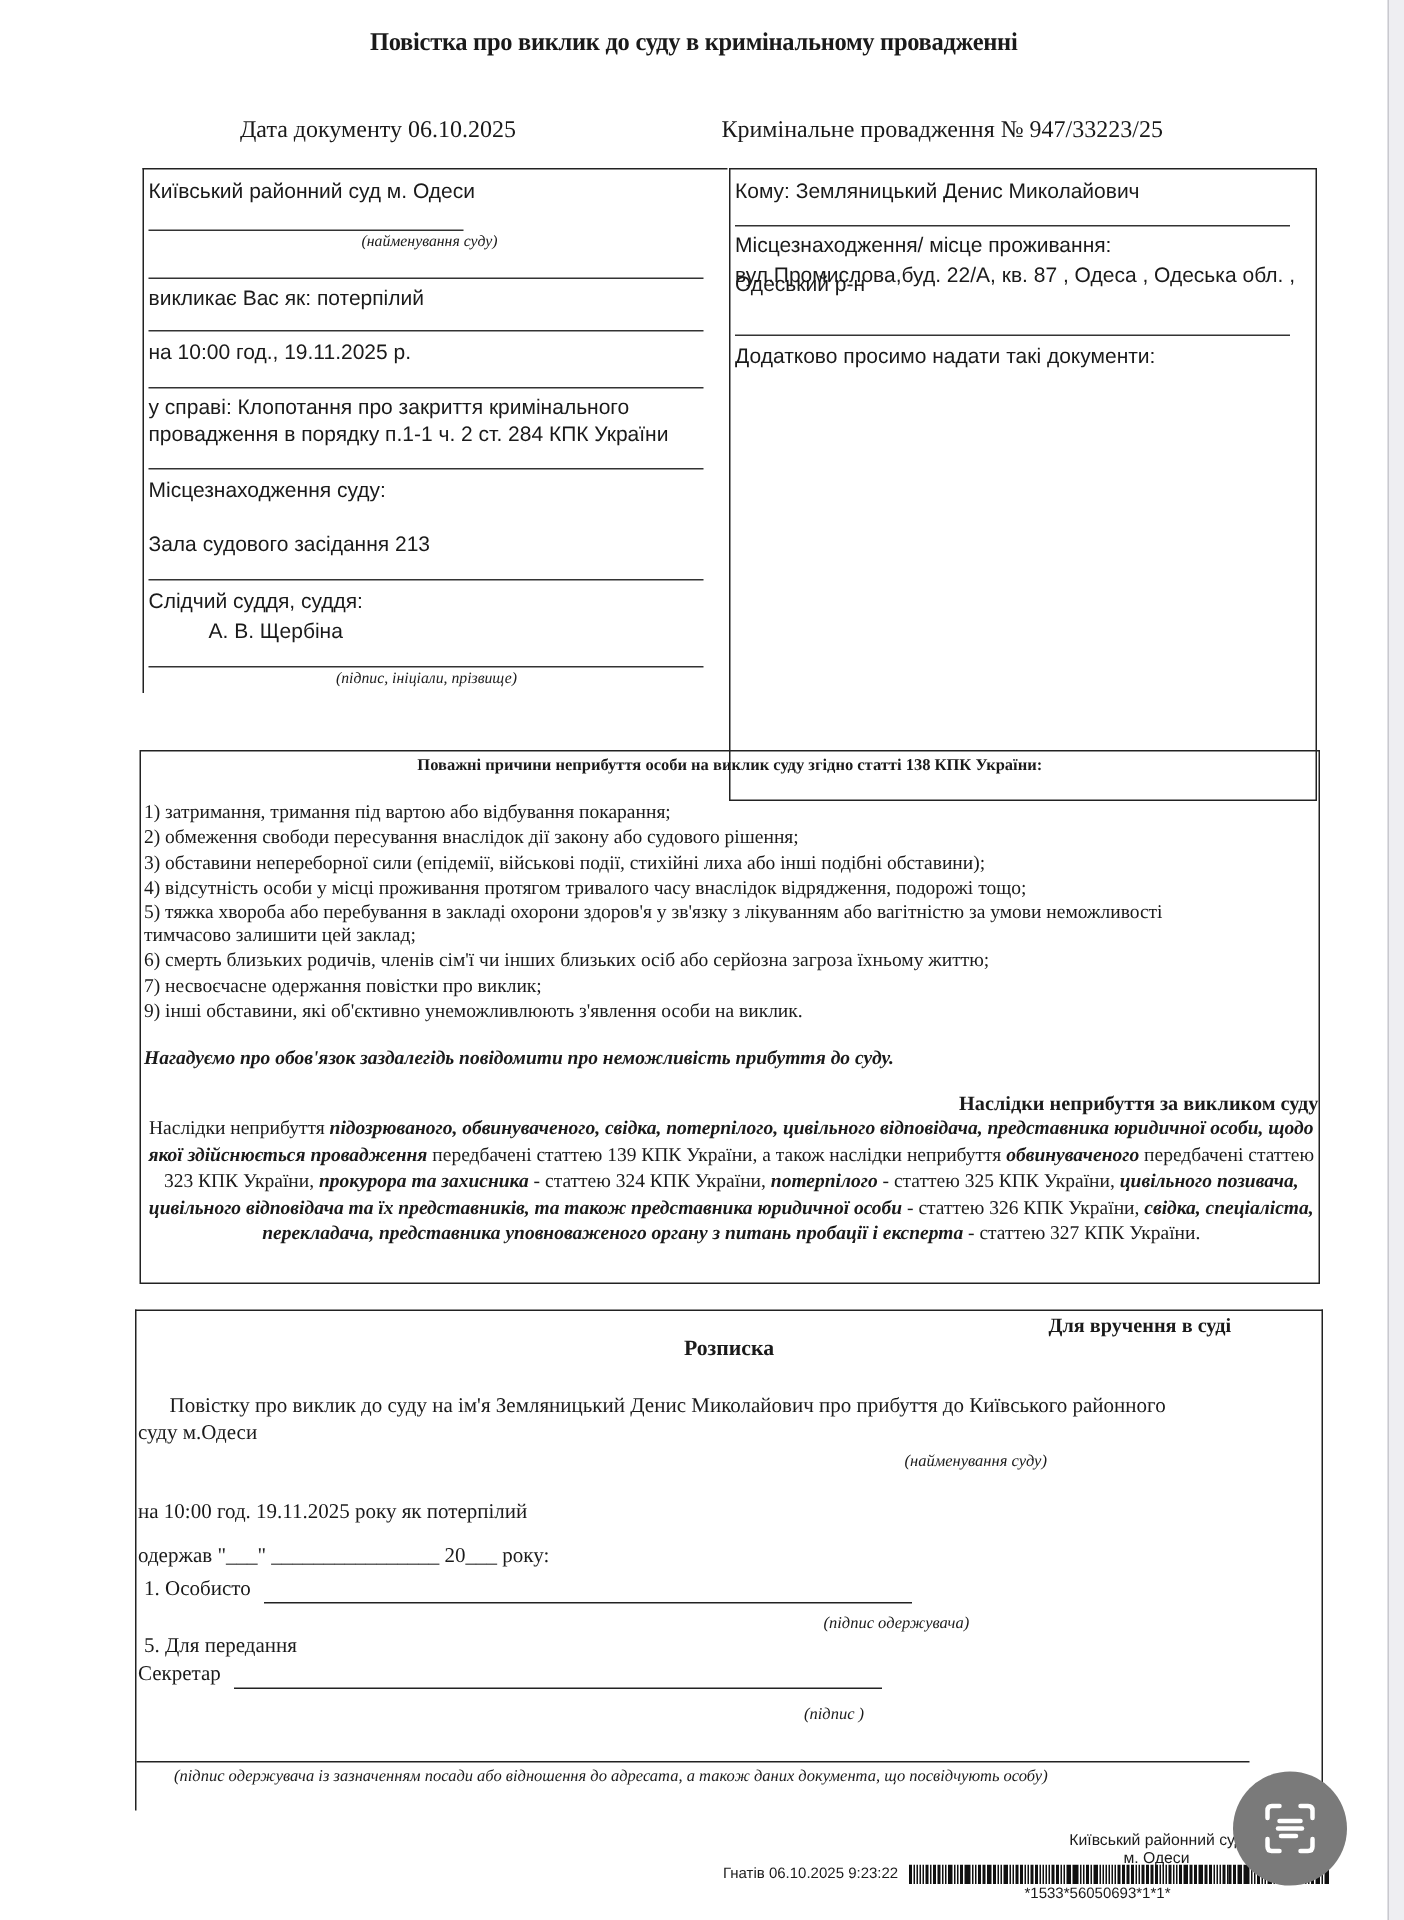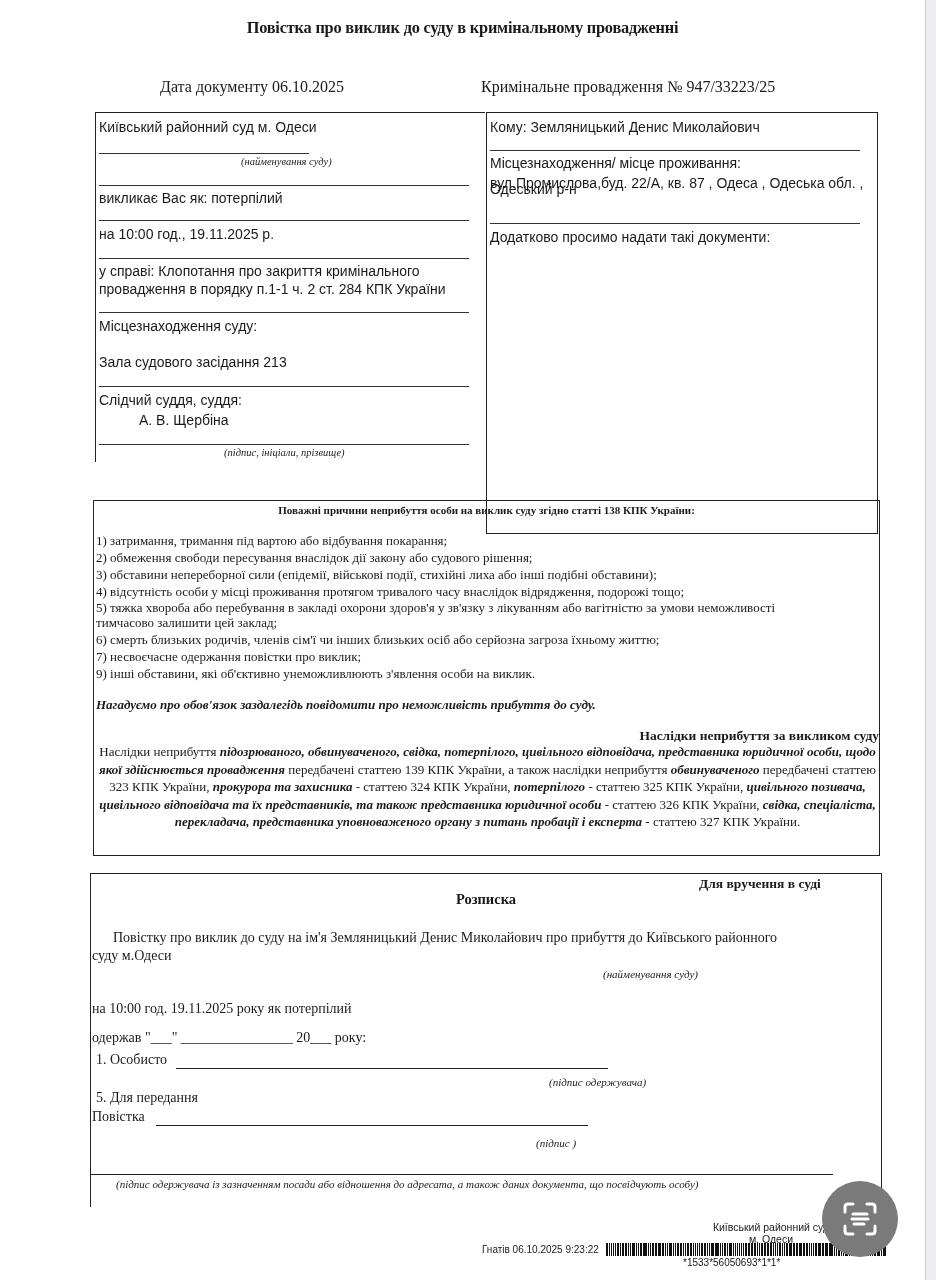--- a/index.html
+++ b/index.html
@@ -108,21 +108,21 @@
     <div class="rtxt" style="left:0;width:100%;text-align:center;top:17px;font-weight:bold;font-size:14.5px;">Розписка</div>
     <div class="rtxt" style="left:22px;top:56px;">Повістку про виклик до суду на ім'я  Земляницький Денис Миколайович   про прибуття до   Київського районного</div>
     <div class="rtxt" style="left:1px;top:74px;">суду м.Одеси</div>
     <div class="rnote" style="left:512px;top:94px;">(найменування суду)</div>
     <div class="rtxt" style="left:1px;top:127px;">на 10:00  год.  19.11.2025  року як потерпілий</div>
     <div class="rtxt" style="left:1px;top:156px;">одержав "___" ________________ 20___  року:</div>
     <div class="rtxt" style="left:5px;top:178px;">1. Особисто</div>
     <div class="uline" style="left:85px;width:432px;top:194px;"></div>
     <div class="rnote" style="left:458px;top:202px;">(підпис одержувача)</div>
     <div class="rtxt" style="left:5px;top:216px;">5. Для передання</div>
-    <div class="rtxt" style="left:1px;top:235px;">Повістка</div>
+    <div class="rtxt" style="left:1px;top:235px;">Секретар</div>
     <div class="uline" style="left:65px;width:432px;top:251px;"></div>
     <div class="rnote" style="left:445px;top:263px;">(підпис )</div>
     <div class="uline" style="left:0;width:742px;top:300px;"></div>
     <div class="rnote" style="left:25px;top:304px;">(підпис одержувача із зазначенням посади або відношення до адресата, а також даних документа, що посвідчують особу)</div>
   </div>
 
   <div class="footer-court" style="left:706px;top:1221px;width:130px;">
     <div>Київський районний суд</div>
     <div>м. Одеси</div>
   </div>

